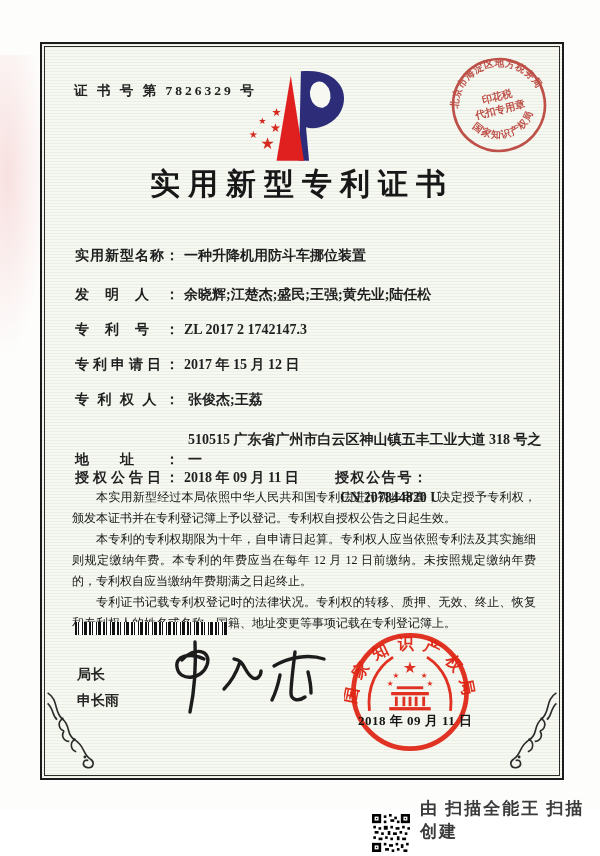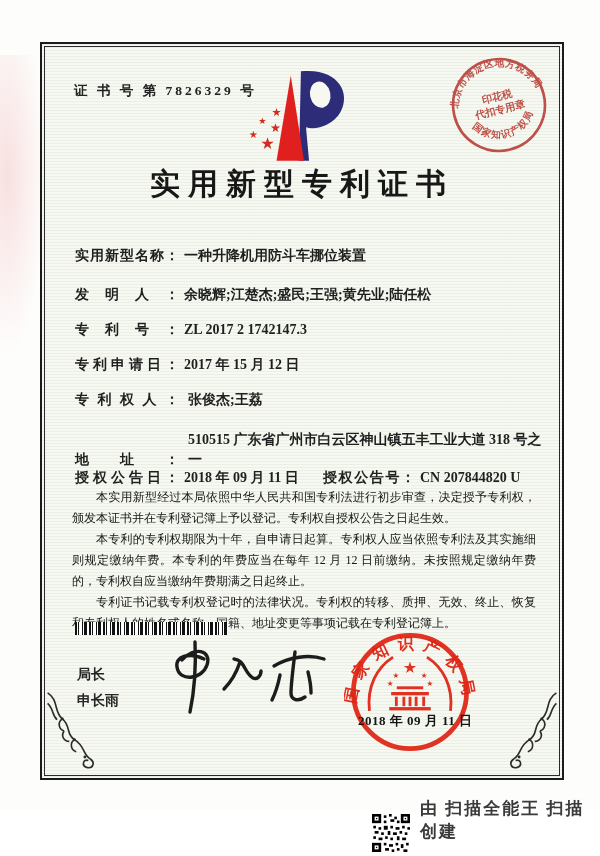--- a/index.html
+++ b/index.html
@@ -21,21 +21,21 @@
   .logo { position:absolute; left:198px; top:18px; width:132px; height:102px; }
 
   .title { position:absolute; left:0; top:120px; width:100%; text-align:center;
     font-size:30px; font-weight:700; letter-spacing:8px; color:#171717; }
 
   .row { position:absolute; left:33px; display:flex; font-size:14px; font-weight:700; color:#1f1f1f; line-height:20px;align-items:flex-end; }
   .lbl { width:104px; flex:none; text-align:justify; text-align-last:justify; }
   .lbl.narrow { width:92px; }
   .val { margin-left:5px; white-space:nowrap; }
   .val-multi { margin-left:9px; }
-  .grant-no-group { position:absolute; left:248px; top:0; display:flex; }
+  .grant-no-group { position:absolute; left:260px; top:0; display:flex;flex-direction:column; }
 
   .paras { position:absolute; left:30px; top:443px; width:464px; font-size:12px; font-weight:400;
     line-height:21px; text-align:justify; color:#161616; }
   .paras p { text-indent:2em; }
 
   .barcode { position:absolute; left:33px; top:578px; width:153px; height:13px;
     background:repeating-linear-gradient(90deg,#111 0 2px,#fff 2px 3px,#111 3px 4px,#fff 4px 7px,#111 7px 8px,#fff 8px 9px,#111 9px 12px,#fff 12px 14px); }
 
   .director-title { position:absolute; left:35px; top:622px; font-family:"Liberation Sans","DejaVu Sans",sans-serif; font-size:14px; font-weight:600; color:#262626;text-align:center; }
   .director-name  { position:absolute; left:35px; top:648px; font-family:"Liberation Sans","DejaVu Sans",sans-serif; font-size:14px; font-weight:600; color:#262626; }

